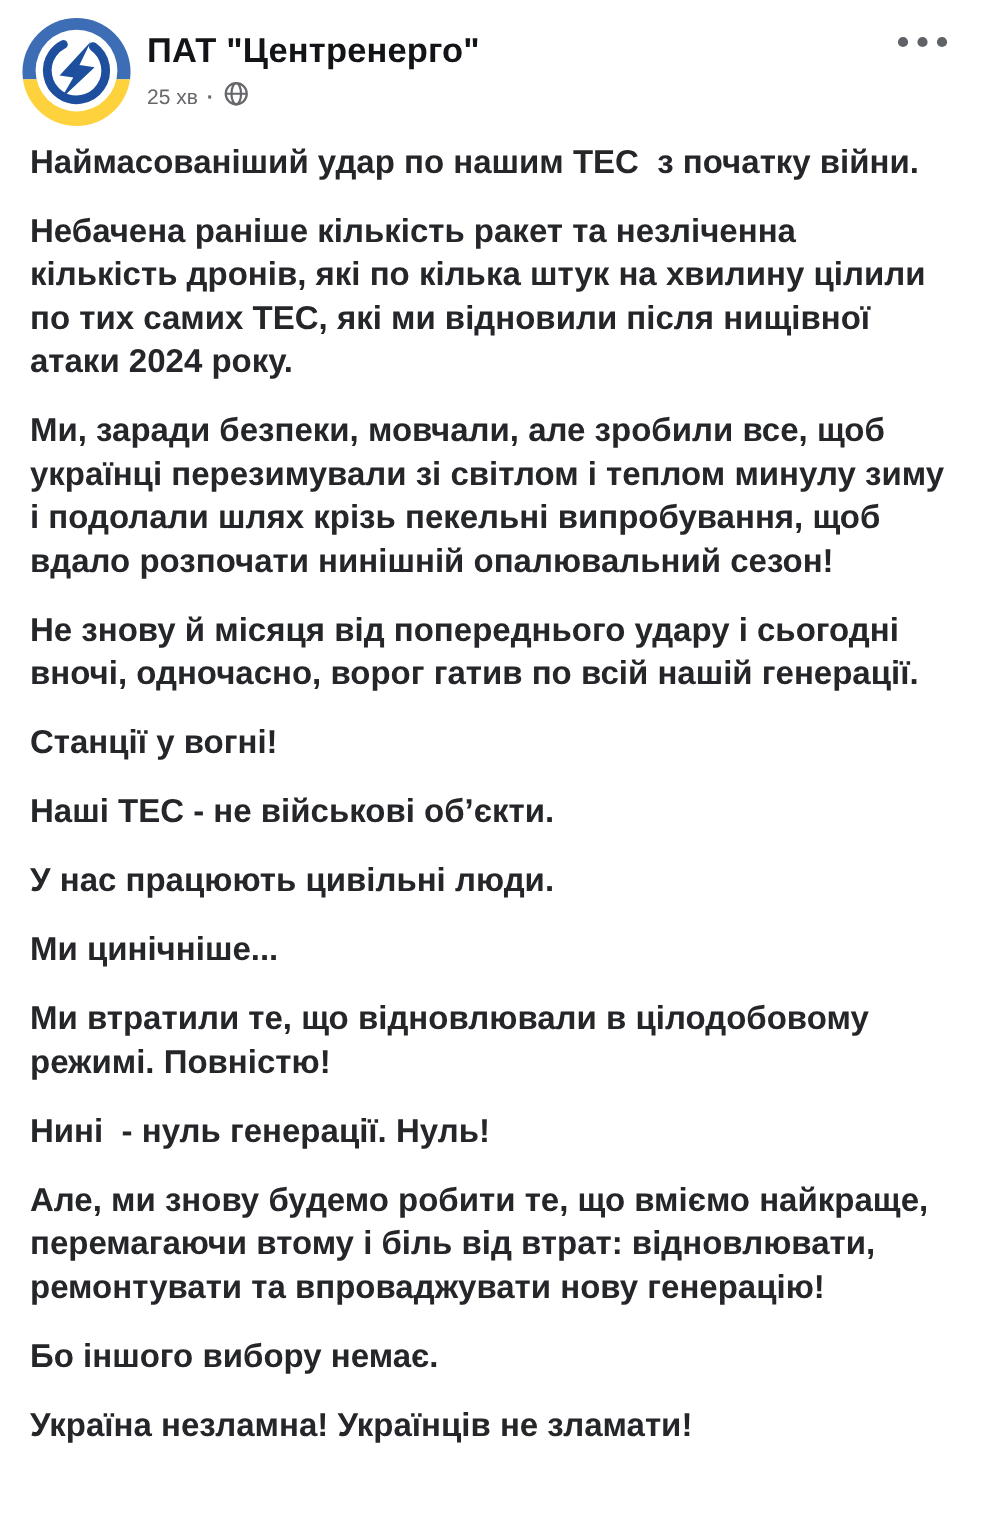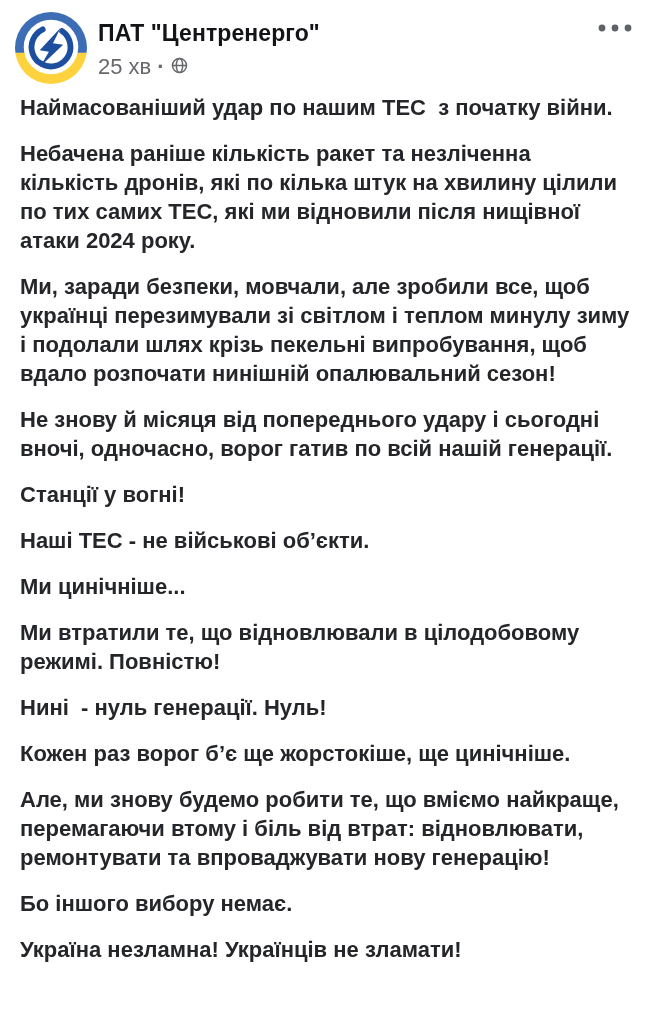--- a/index.html
+++ b/index.html
@@ -42,23 +42,23 @@
     font-size: 23px;
     font-weight: 700;
     color: #121417;
     letter-spacing: 0.1px;
     cursor: pointer;
     white-space: nowrap;
   }
   .sub-row {
     margin-top: 7px;
     display: flex;
-    align-items: flex-end;
+    align-items: center;
     gap: 6px;
-    font-size: 22px;
+    font-size: 14px;
     color: #65676b;
   }
   .sub-row .sep { font-weight: 700; }
   .globe { display: inline-block; }
   .more-btn {
     position: absolute;
     top: 16px;
     right: 14px;
     background: none;
     border: none;
@@ -129,22 +129,22 @@
 
   </div>
 
   <div class="post-body">
     <p>Наймасованіший удар по нашим ТЕС  з початку війни.</p>
     <p>Небачена раніше кількість ракет та незліченна кількість дронів, які по кілька штук на хвилину цілили по тих самих ТЕС, які ми відновили після нищівної атаки 2024 року.</p>
     <p>Ми, заради безпеки, мовчали, але зробили все, щоб українці перезимували зі світлом і теплом минулу зиму і подолали шлях крізь пекельні випробування, щоб вдало розпочати нинішній опалювальний сезон!</p>
     <p>Не знову й місяця від попереднього удару і сьогодні вночі, одночасно, ворог гатив по всій нашій генерації.</p>
     <p>Станції у вогні!</p>
     <p>Наші ТЕС - не військові об’єкти.</p>
+    <p>У нас працюють цивільні люди.</p>
     <p>Ми цинічніше...</p>
     <p>Ми втратили те, що відновлювали в цілодобовому режимі. Повністю!</p>
     <p>Нині  - нуль генерації. Нуль!</p>
-    <p>Кожен раз ворог б’є ще жорстокіше, ще цинічніше.</p>
     <p>Але, ми знову будемо робити те, що вміємо найкраще, перемагаючи втому і біль від втрат: відновлювати, ремонтувати та впроваджувати нову генерацію!</p>
     <p>Бо іншого вибору немає.</p>
     <p>Україна незламна! Українців не зламати!</p>
   </div>
 
 </div>
 
 </body></html>

